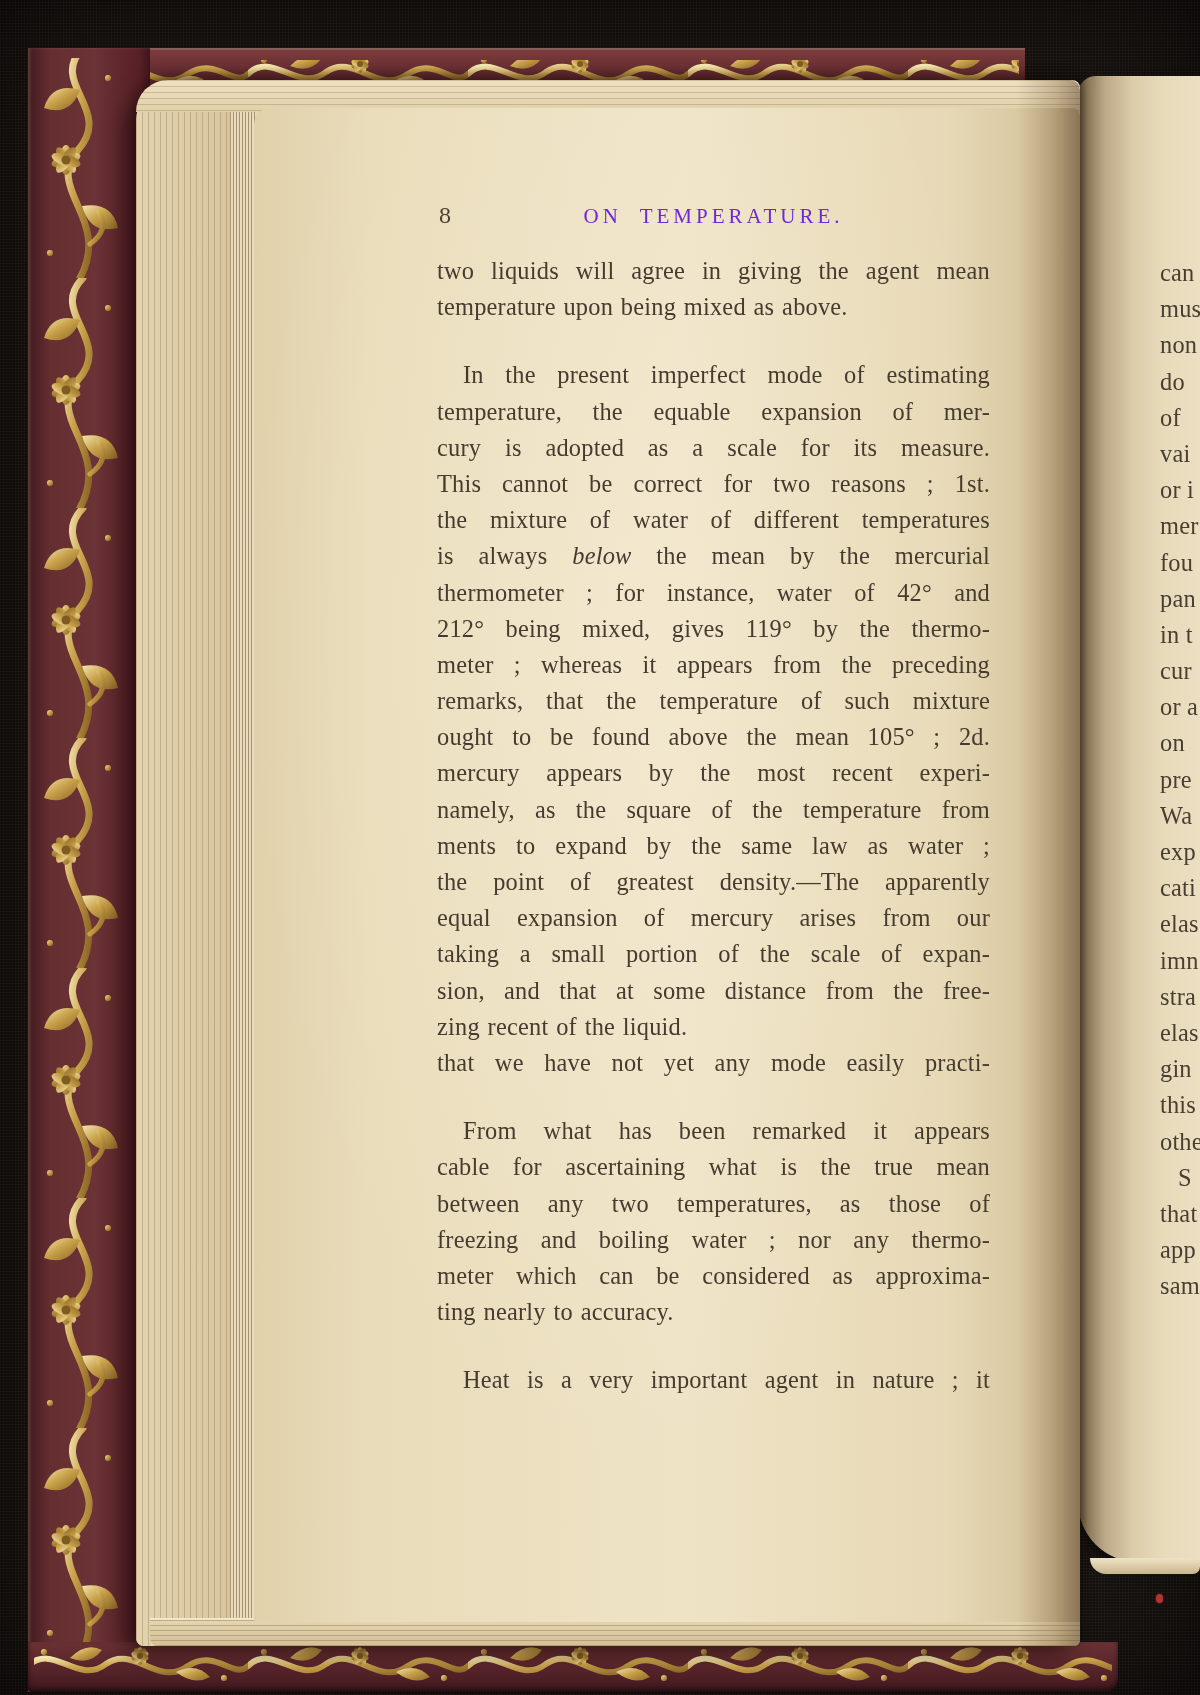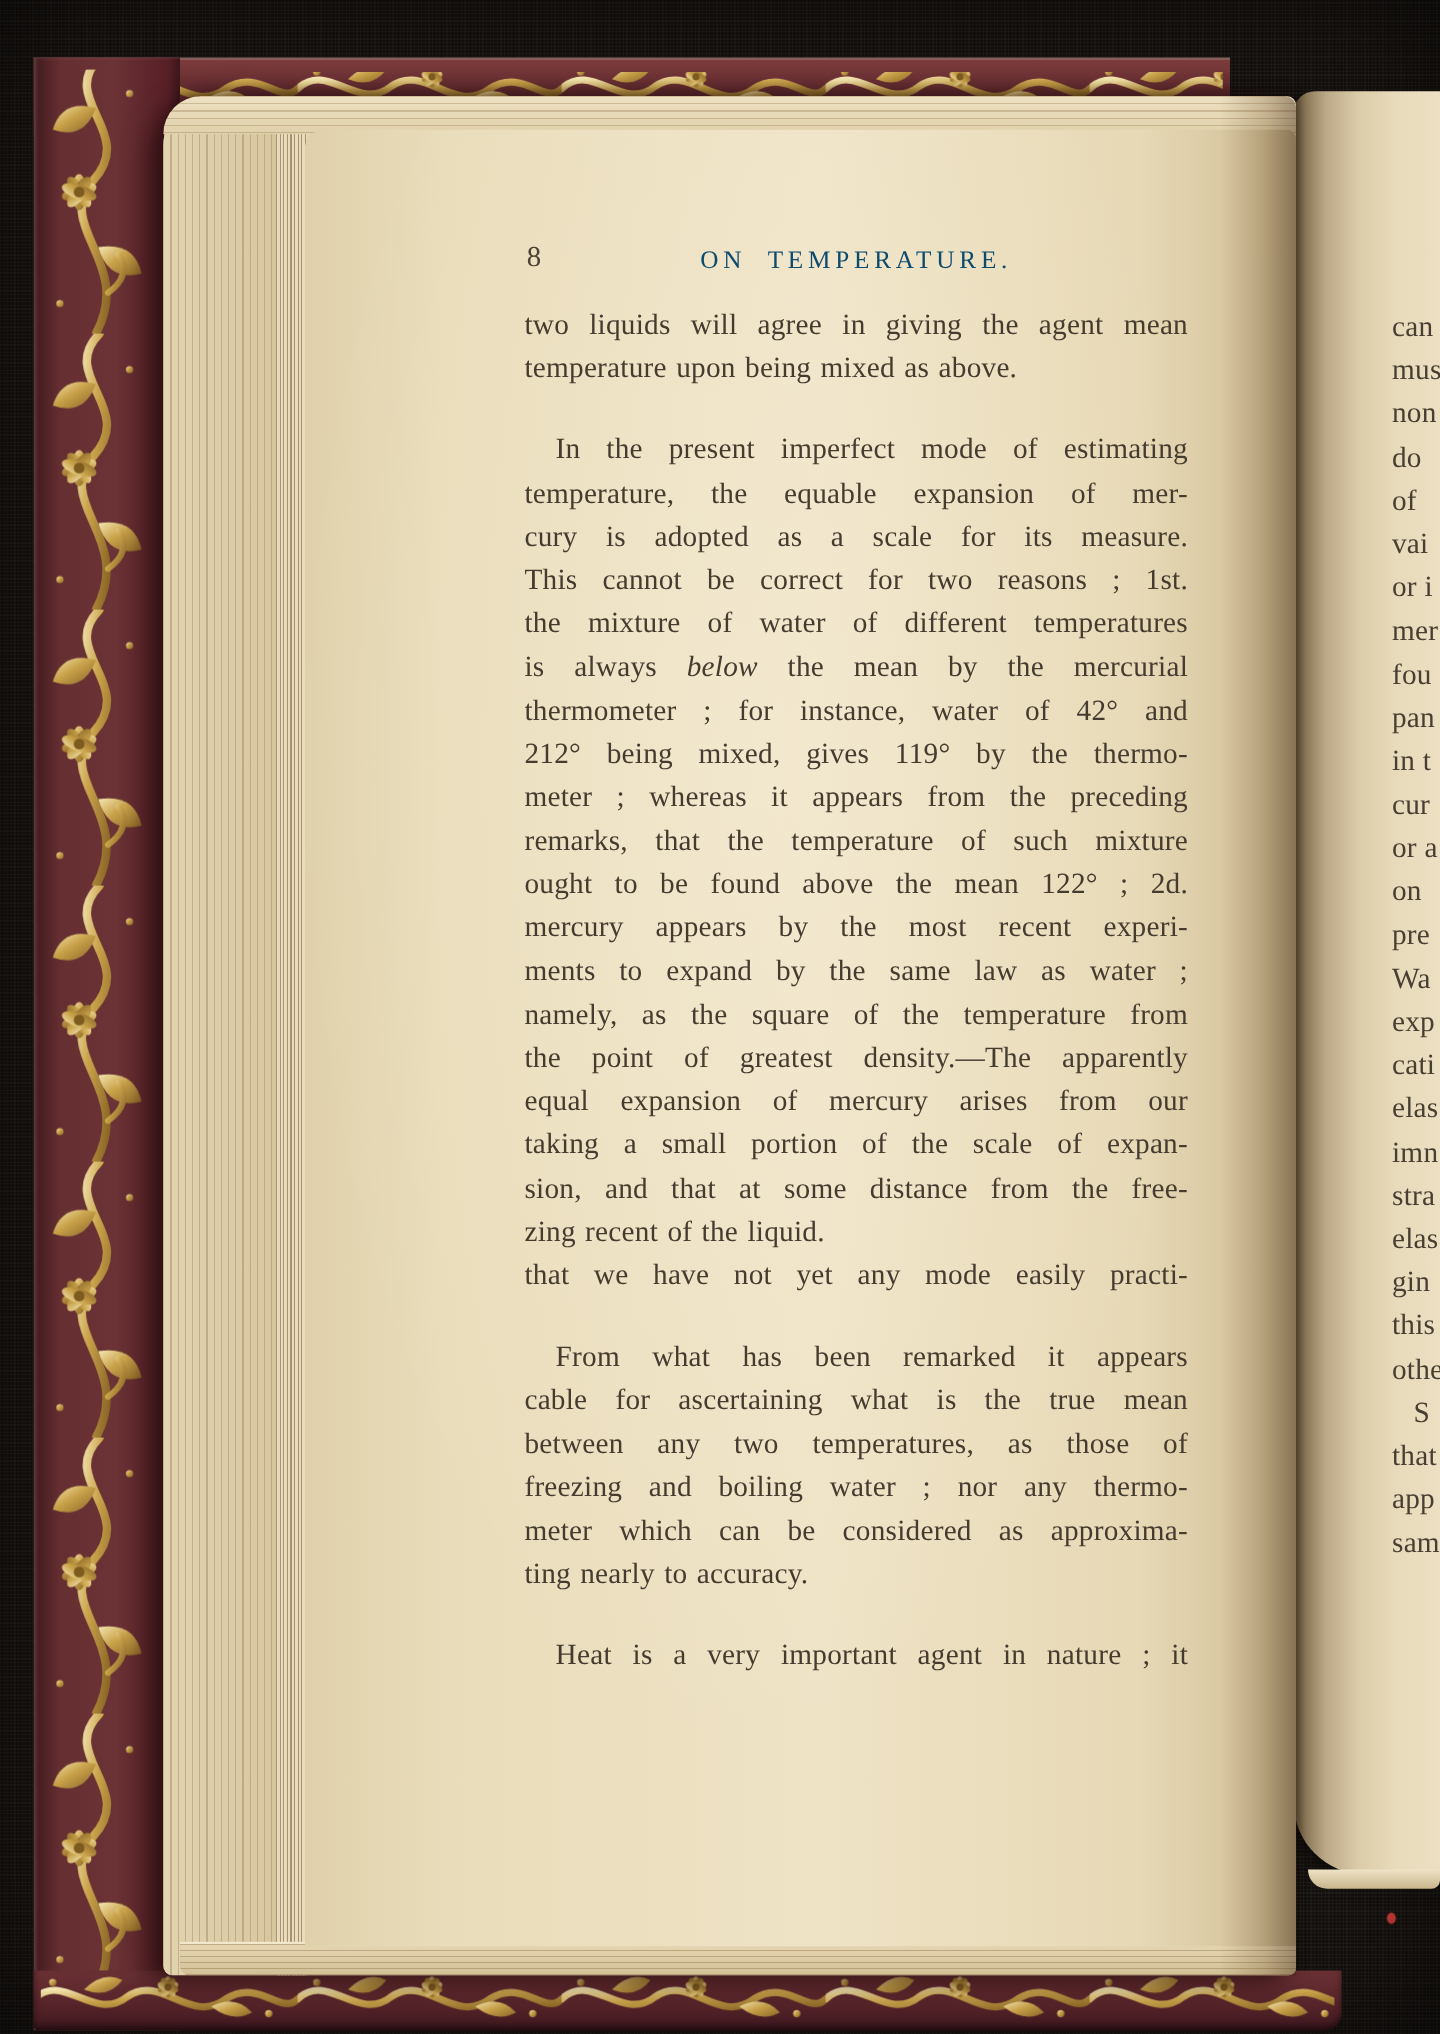--- a/index.html
+++ b/index.html
@@ -48,21 +48,21 @@
     border-top:2px solid #f2e7ca;}
   .sheet{position:absolute;left:118px;top:28px;right:0;bottom:24px;border-radius:16px 8px 0 0;
     background:
       radial-gradient(ellipse at 45% 35%, rgba(255,250,235,.25) 0%, rgba(255,250,235,0) 60%),
       linear-gradient(90deg,#e0d1ab 0%,#e9dcba 14%,#efe3c6 52%,#e7d9b6 84%,#d6c59e 95%,#c0ae86 100%);}
 
   
   .header{position:absolute;left:301px;top:120px;width:553px;height:34px;color:#4c4134;}
   .page-number{position:absolute;left:2px;top:2px;font-size:24px;}
   .running-title{position:absolute;left:0;top:4px;width:100%;text-align:center;
-    font-size:21px;letter-spacing:4px;word-spacing:9px;color:#0c4a6e;}
+    font-size:21px;letter-spacing:4px;word-spacing:9px;color:#6d28d9;}
   .text-block{position:absolute;left:301px;top:173px;width:553px;color:#453b2f;
     font-size:24.4px;}
   .line{height:36.2px;line-height:36.2px;overflow:hidden;white-space:normal;
     letter-spacing:.2px;word-spacing:1.5px;}
   .line.just{text-align:justify;text-align-last:justify;}
   .line.just::after{content:"";display:inline-block;width:100%;height:0;}
   .line.indent{text-indent:26px;margin-top:32px;}
   .line i{font-style:italic;}
 
   
@@ -202,24 +202,24 @@
         <div class="line just indent"><span>In the present imperfect mode of estimating</span></div>
         <div class="line just"><span>temperature, the equable expansion of mer-</span></div>
         <div class="line just"><span>cury is adopted as a scale for its measure.</span></div>
         <div class="line just"><span>This cannot be correct for two reasons ; 1st.</span></div>
         <div class="line just"><span>the mixture of water of different temperatures</span></div>
         <div class="line just"><span>is always </span><i>below</i><span> the mean by the mercurial</span></div>
         <div class="line just"><span>thermometer ; for instance, water of 42° and</span></div>
         <div class="line just"><span>212° being mixed, gives 119° by the thermo-</span></div>
         <div class="line just"><span>meter ; whereas it appears from the preceding</span></div>
         <div class="line just"><span>remarks, that the temperature of such mixture</span></div>
-        <div class="line just"><span>ought to be found above the mean 122° ; 2d.</span></div>
+        <div class="line just"><span>ought to be found above the mean 105° ; 2d.</span></div>
         <div class="line just"><span>mercury appears by the most recent experi-</span></div>
+        <div class="line just"><span>namely, as the square of the temperature from</span></div>
         <div class="line just"><span>ments to expand by the same law as water ;</span></div>
-        <div class="line just"><span>namely, as the square of the temperature from</span></div>
         <div class="line just"><span>the point of greatest density.—The apparently</span></div>
         <div class="line just"><span>equal expansion of mercury arises from our</span></div>
         <div class="line just"><span>taking a small portion of the scale of expan-</span></div>
         <div class="line just"><span>sion, and that at some distance from the free-</span></div>
         <div class="line flush"><span>zing recent of the liquid.</span></div>
         <div class="line just"><span>that we have not yet any mode easily practi-</span></div>
         <div class="line just indent"><span>From what has been remarked it appears</span></div>
         <div class="line just"><span>cable for ascertaining what is the true mean</span></div>
         <div class="line just"><span>between any two temperatures, as those of</span></div>
         <div class="line just"><span>freezing and boiling water ; nor any thermo-</span></div>

